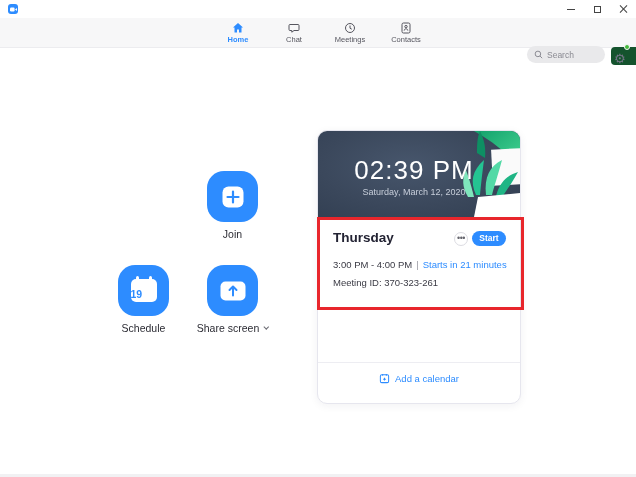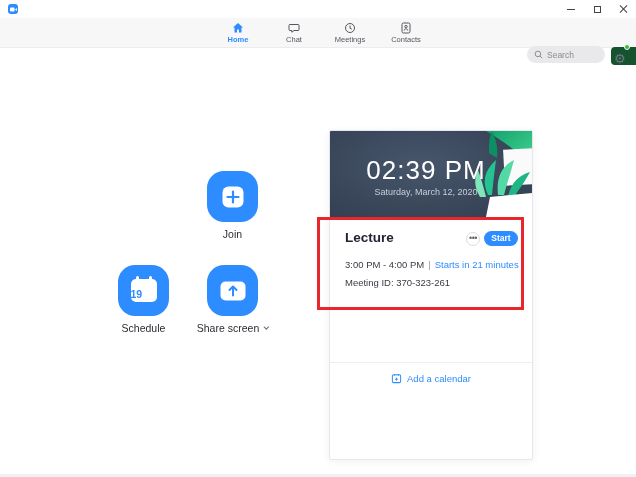--- a/index.html
+++ b/index.html
@@ -45,21 +45,21 @@
   .sq-orange { background:#F0713C; }
   .sq-blue { background:#2D8CFF; }
   .action-label { position:absolute; top:57px; left:50%; transform:translateX(-50%); white-space:nowrap; font-size:10.5px; color:#2b2b33; display:flex; align-items:center; }
   .chev { display:inline-block; width:4px; height:4px; border-right:1px solid #6a6a72; border-bottom:1px solid #6a6a72; transform:rotate(45deg); margin-left:5px; margin-top:-2px; }
   .cal-face { position:relative; width:26px; height:23px; background:#fff; border-radius:5px; display:flex; align-items:flex-end; justify-content:flex-start; }
   .cal-face .day { font-size:10.5px; font-weight:bold; color:#2D8CFF; line-height:16px; }
   .cal-tab { position:absolute; top:-3px; width:3px; height:6px; background:#fff; border-radius:1.5px; }
   .cal-tab.l { left:5px; } .cal-tab.r { right:5px; }
 
   
-  .card { position:absolute; left:329px; top:130px; width:204px; height:330px; background:#fff; border:1px solid #e6e6ee; border-radius:2px; box-shadow:0 2px 8px rgba(40,40,60,.06); overflow:hidden; }
+  .card { position:absolute; left:317px; top:130px; width:204px; height:274px; background:#fff; border:1px solid #e6e6ee; border-radius:10px; box-shadow:0 2px 8px rgba(40,40,60,.06); overflow:hidden; }
   .card-header { position:absolute; left:0; top:0; width:100%; height:86px; background:radial-gradient(ellipse at 45% 40%, #47566c 0%, #3b485c 55%, #313e51 100%); }
   .clock-time { position:absolute; left:0; right:10px; top:24px; text-align:center; color:#fff; font-size:26px; font-weight:300; letter-spacing:1px; }
   .clock-date { position:absolute; left:0; right:10px; top:56px; text-align:center; color:#c7ceda; font-size:9px; }
   .plant { position:absolute; right:0; top:0; }
 
   .meeting-title { position:absolute; left:15px; top:99px; font-size:13.5px; font-weight:bold; color:#232333; }
   .more-btn { position:absolute; left:136px; top:101px; width:14px; height:14px; border:1px solid #dcdce2; border-radius:50%; background:#fff; color:#66666e; font-size:9px; line-height:10px; text-align:center; letter-spacing:-0.5px; cursor:pointer; }
   .start-btn { position:absolute; left:154px; top:100px; width:34px; height:15px; background:#2D8CFF; border:none; border-radius:8px; color:#fff; font-size:8.5px; font-weight:bold; text-align:center; line-height:15px; cursor:pointer; font-family:"Liberation Sans",sans-serif; }
   .meeting-time-row { position:absolute; left:15px; top:128px; font-size:9.5px; color:#3a3a44; white-space:nowrap; }
   .sep { color:#9a9aa3; margin:0 4px; }
@@ -207,21 +207,21 @@
         <path d="M26 64 C20 50 22 40 34 29 C32 44 31 54 30 64 Z" fill="#24C492"></path>
         <path d="M36 64 C34 46 40 35 52 29 C48 44 44 56 42 64 Z" fill="#53D9A6"></path>
         <path d="M46 65 C50 50 58 44 68 41 C62 52 56 60 52 66 Z" fill="#1FB585"></path>
         <path d="M18 66 C12 56 12 47 16 39 C20 50 22 58 24 66 Z" fill="#7FE6BC"></path>
         <path d="M28 66 L70 62 L70 86 L24 86 Z" fill="#ffffff"></path>
       </svg>
       <div class="clock-time">02:39 PM</div>
       <div class="clock-date">Saturday, March 12, 2020</div>
     </div>
 
-    <div class="meeting-title">Lecture</div>
+    <div class="meeting-title">Thursday</div>
     <div class="more-btn">•••</div>
     <button class="start-btn">Start</button>
 
     <div class="meeting-time-row">
       <span>3:00 PM - 4:00 PM</span><span class="sep">|</span><span class="starts-in">Starts in 21 minutes</span>
     </div>
     <div class="meeting-id-row">Meeting ID: 370-323-261</div>
 
     <div class="card-footer">
       <svg width="11" height="11" viewBox="0 0 12 12" fill="none" stroke="#2D8CFF" stroke-width="1.1">

